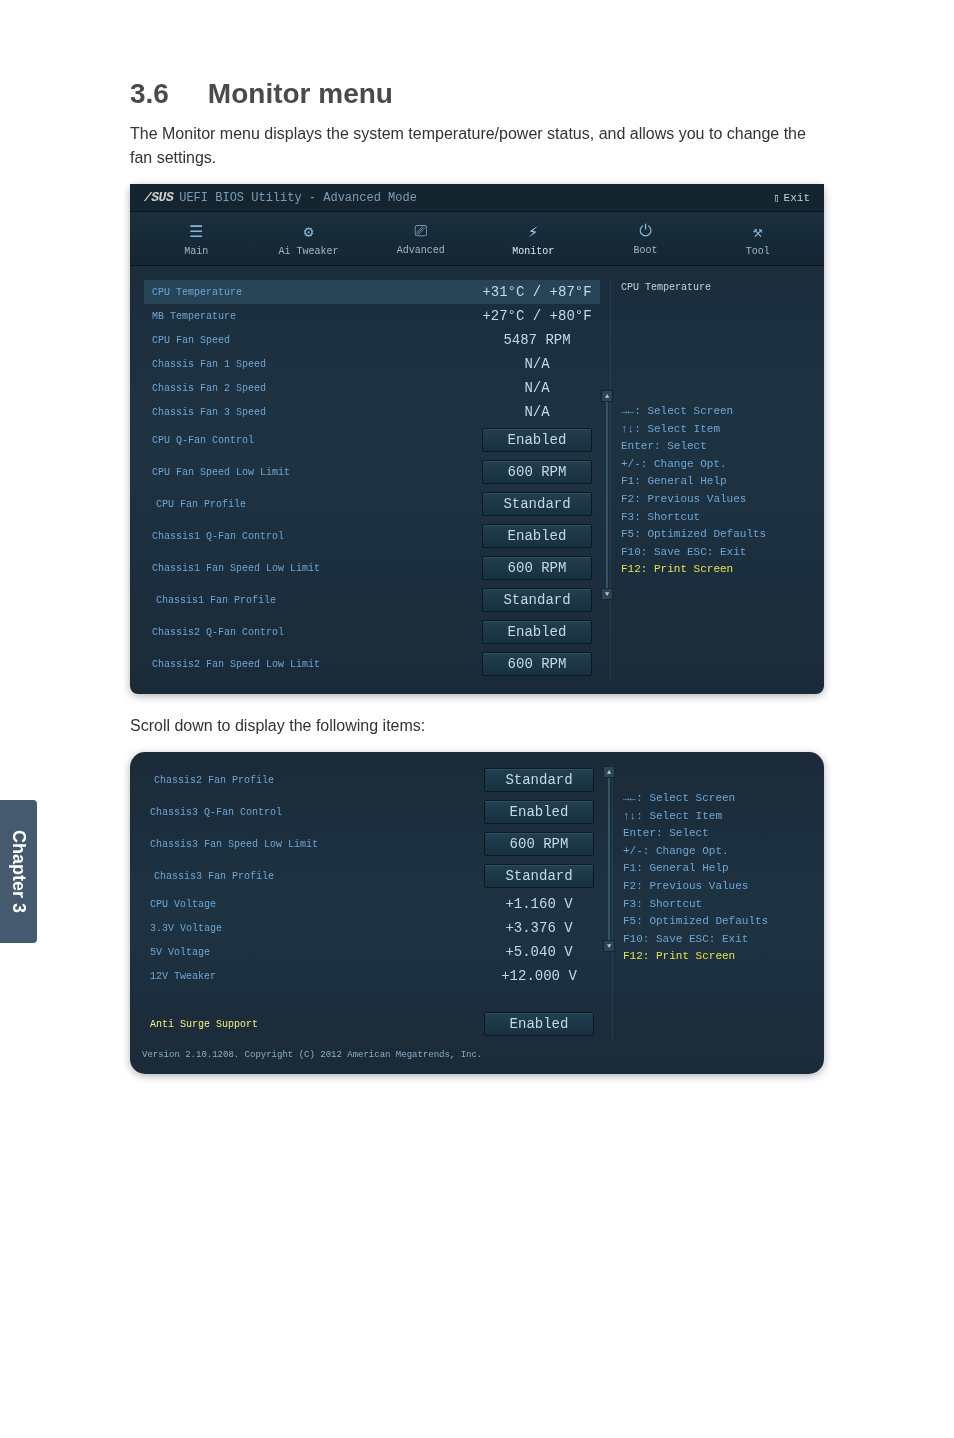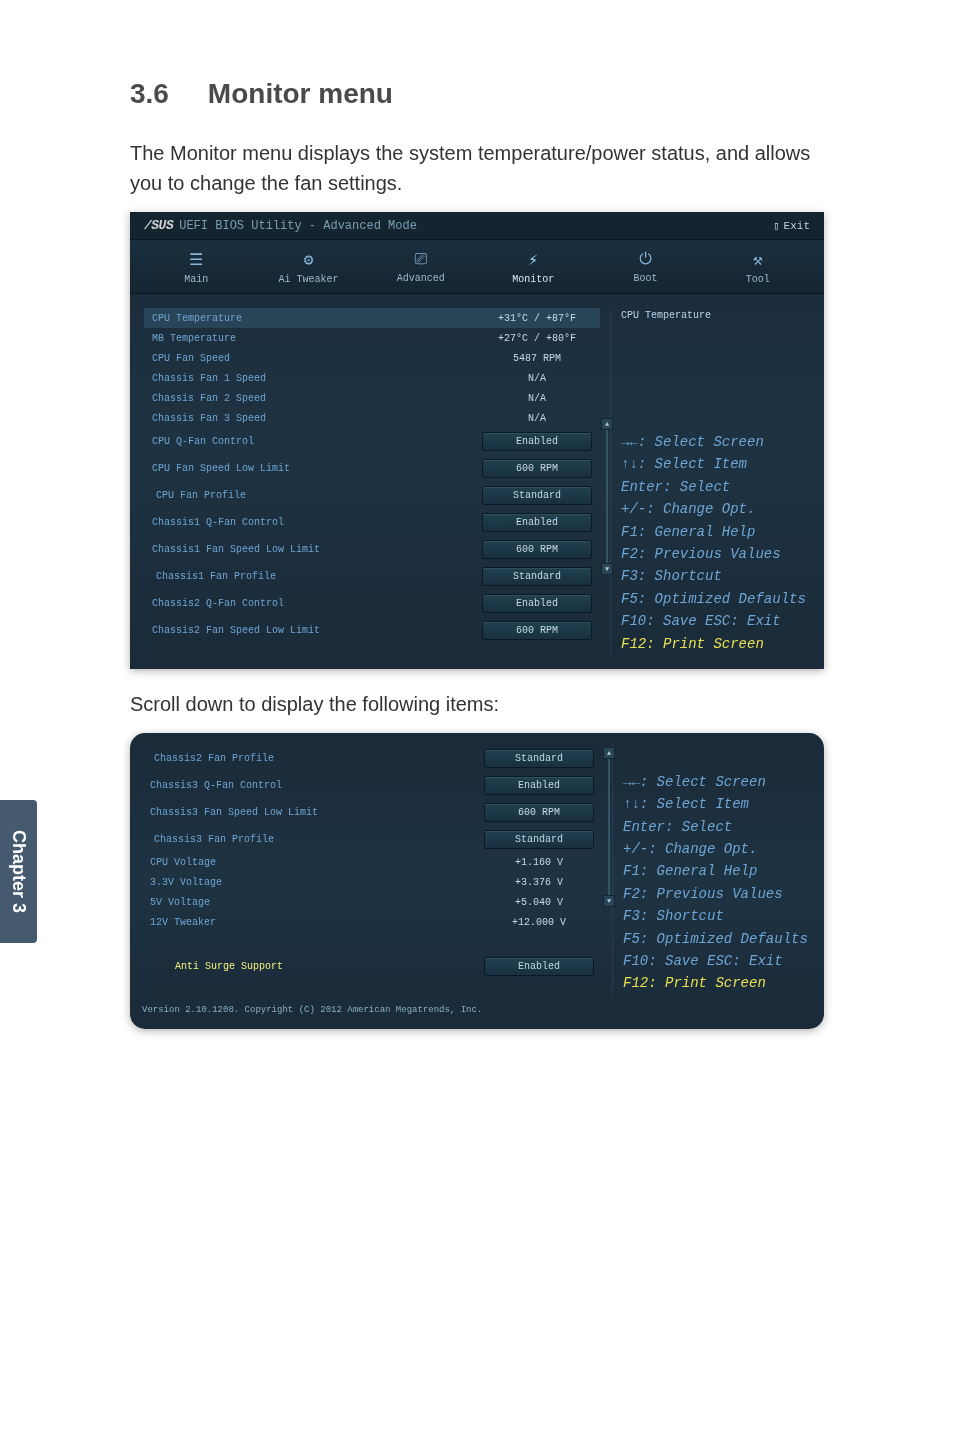--- a/index.html
+++ b/index.html
@@ -10,31 +10,31 @@
       margin: 0 auto;
       color: #333;
     }
     .page-content {
       padding: 78px 130px 40px 130px;
     }
     .section-title {
       font-size: 28px;
       font-weight: bold;
       color: #4a4a4a;
-      margin-bottom: 28px;
+      margin-bottom: 12px;
     }
     .section-desc {
-      font-size: 20px;
+      font-size: 16px;
       color: #333;
       line-height: 1.5;
       margin-bottom: 14px;
     }
     .bios-panel {
       background: linear-gradient(180deg, #1a2a38 0%, #1e3342 50%, #1a2a38 100%);
-      border-radius: 0;
+      border-radius: 8px;
       color: #a8c5d8;
       font-family: 'Courier New', monospace;
       font-size: 11px;
       box-shadow: 0 2px 8px rgba(0,0,0,0.3);
       margin-bottom: 20px;
     }
     .bios-header {
       display: flex;
       align-items: center;
       padding: 6px 14px;
@@ -103,54 +103,52 @@
       display: flex;
       align-items: center;
       padding: 4px 8px;
       min-height: 20px;
     }
     .bios-row.selected {
       background: rgba(70,120,150,0.3);
     }
     .bios-row.highlighted .bios-label {
       color: #f5f080;
-      margin-left: 25px;
     }
     .bios-label {
       flex: 1;
       color: #6ea5d5;
       font-size: 10px;
     }
     .bios-label.sub {
       padding-left: 4px;
     }
     .bios-value {
       width: 110px;
       text-align: center;
       color: #c5d8e8;
-      font-size: 10px;
+      font-size: 14px;
     }
     .bios-value-btn {
       background: linear-gradient(180deg, #204050 0%, #18303f 100%);
       border: 1px solid #0a1a25;
       border-radius: 2px;
       padding: 3px 0;
       box-shadow: inset 0 1px 0 rgba(255,255,255,0.08);
     }
     .bios-help-title {
       color: #b8d5e8;
       font-size: 10px;
       padding: 2px 0 10px 0;
     }
     .bios-help-list {
-      font-size: 14px;
+      font-size: 11px;
       line-height: 1.6;
       color: #6ea5d5;
       margin-top: 100px;
-      font-style: italic;
     }
     .bios-help-line.yellow {
       color: #e8e050;
     }
     .scrollbar {
       position: absolute;
       right: -4px;
       top: 0;
       bottom: 0;
       width: 14px;

